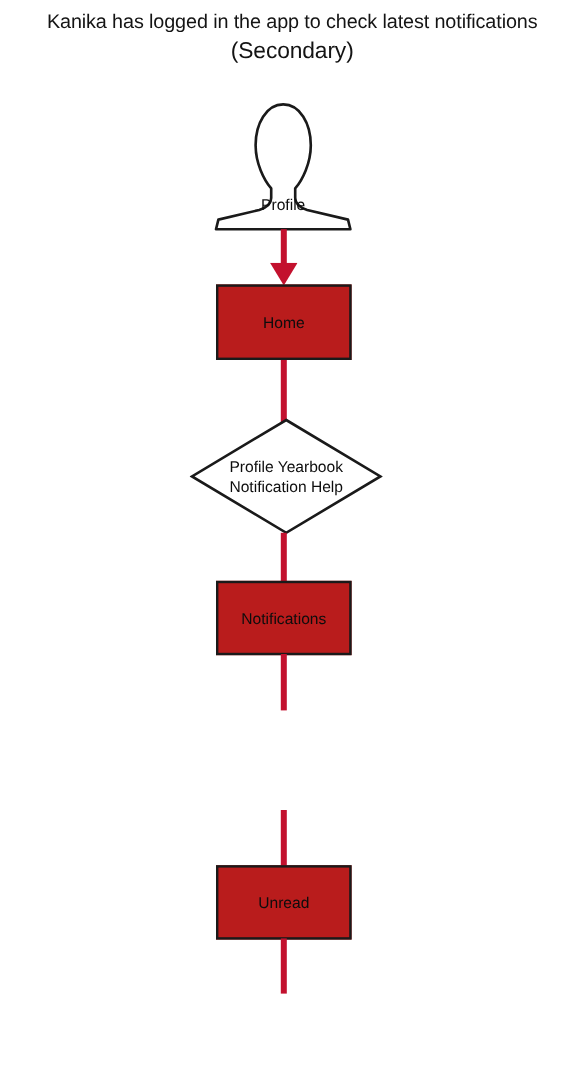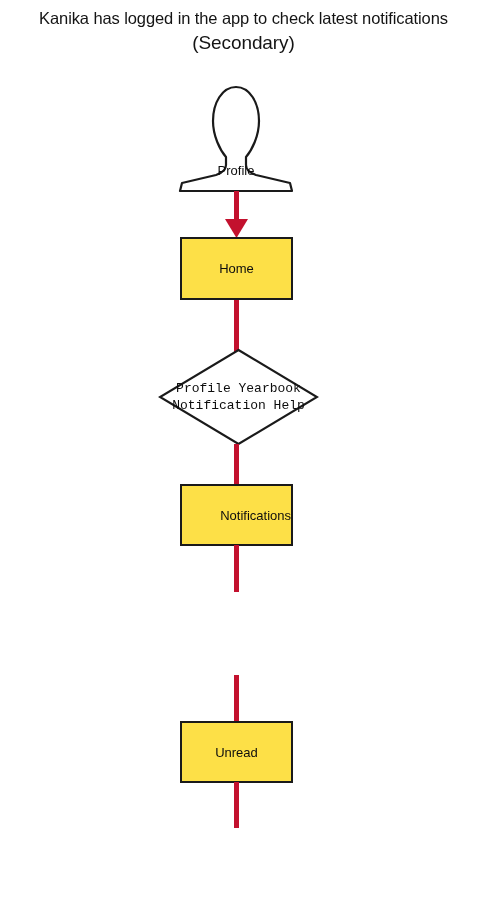--- a/index.html
+++ b/index.html
@@ -45,37 +45,36 @@
     font-size: 19px;
     line-height: 26px;
     color: #141414;
     letter-spacing: -0.1px;
   }
 
   
   .process-box {
     position: absolute;
     box-sizing: border-box;
-    background: #fde047;
+    background: #b91c1c;
     border: 2.2px solid #1a1a1a;
     display: flex;
     align-items: center;
     justify-content: center;
   }
   .process-box .box-text {
     font-size: 13px;
     line-height: 17px;
     color: #0d0d0d;
     text-align: center;
   }
 
   
   .diamond-wrap {
     position: absolute;
-    font-family: Liberation Mono, monospace;
   }
   .diamond-wrap svg {
     display: block;
   }
   .diamond-text {
     position: absolute;
     left: 0;
     top: 0;
     width: 100%;
     height: 100%;
@@ -163,21 +162,21 @@
       <polygon points="80.5,2 159,49 80.5,96 2,49" fill="#ffffff" stroke="#1a1a1a" stroke-width="2.2" stroke-linejoin="miter"></polygon>
     </svg>
     <div class="diamond-text">Profile
 Yearbook
 Notification
 Help</div>
   </div>
 
   <div class="connector" style="left:233.5px; top:444px; width:5px; height:42px;"></div>
 
-  <div class="process-box" style="left:180px; top:484px; width:113px; height:62px;justify-content:flex-end;">
+  <div class="process-box" style="left:180px; top:484px; width:113px; height:62px;">
     <span class="box-text">Notifications</span>
   </div>
 
   <div class="connector" style="left:233.5px; top:545px; width:5px; height:47px;"></div>
 
 
   <div class="connector" style="left:233.5px; top:675px; width:5px; height:48px;"></div>
 
   <div class="process-box" style="left:180px; top:721px; width:113px; height:62px;">
     <span class="box-text">Unread</span>

